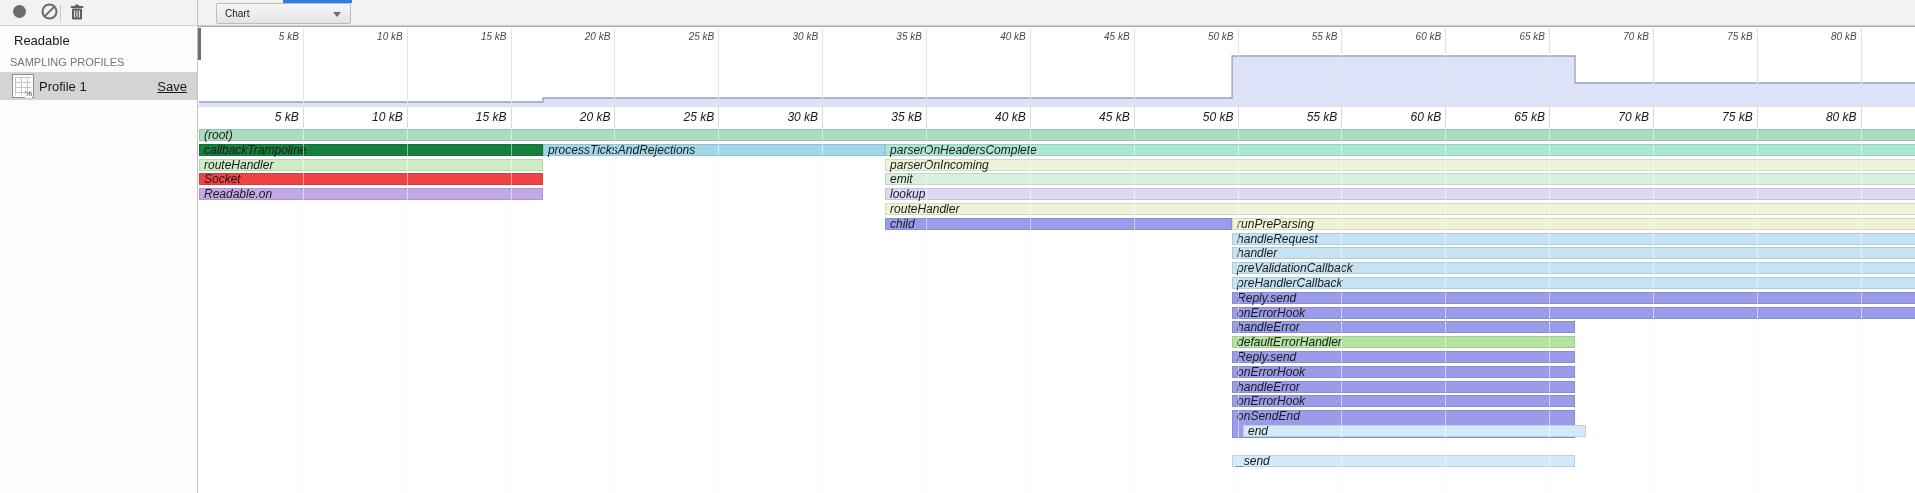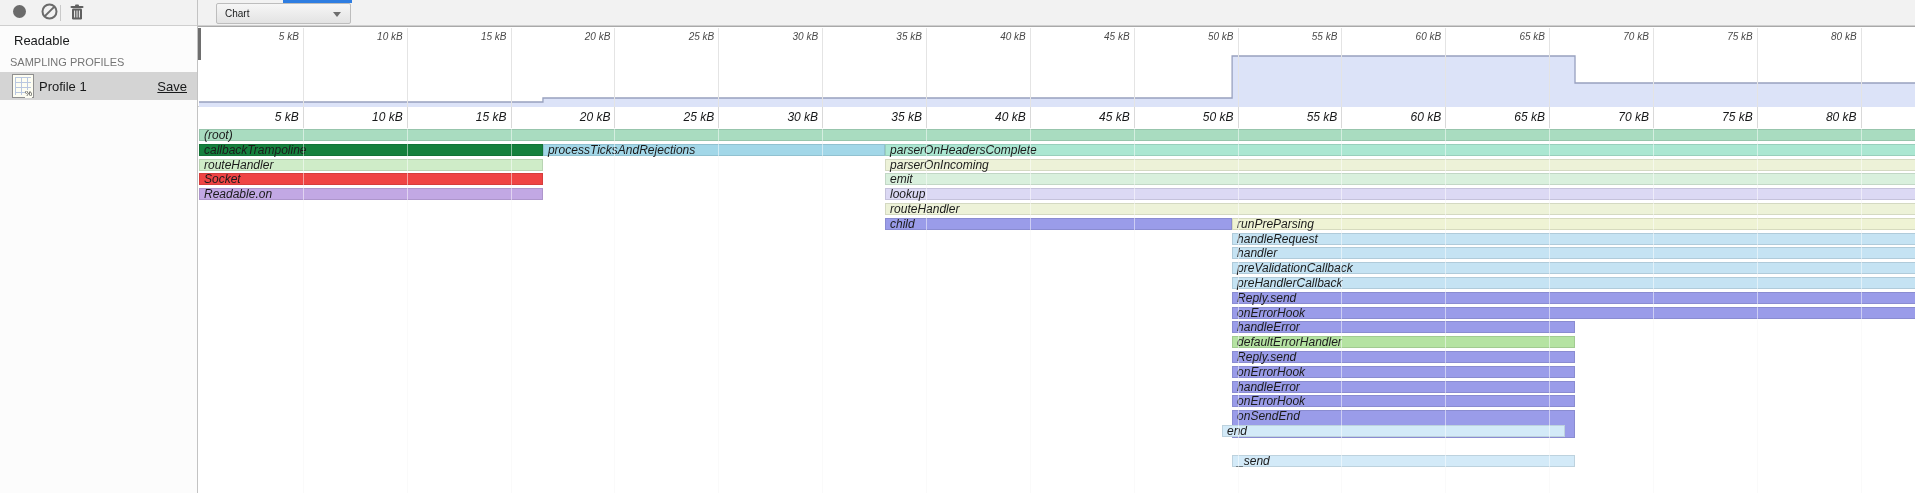--- a/index.html
+++ b/index.html
@@ -246,18 +246,18 @@
         <div class="flame-bar" style="left: 1034.1px; width: 684.579px; top: 149px; height: 12px; background: rgb(197, 227, 243);">preHandlerCallback</div>
         <div class="flame-bar" style="left: 1034.1px; width: 684.579px; top: 163.8px; height: 12px; background: rgb(154, 156, 233);">Reply.send</div>
         <div class="flame-bar" style="left: 1034.1px; width: 684.579px; top: 178.6px; height: 12px; background: rgb(154, 156, 233);">onErrorHook</div>
         <div class="flame-bar" style="left: 1034.1px; width: 342.913px; top: 193.4px; height: 12px; background: rgb(154, 156, 233);">handleError</div>
         <div class="flame-bar" style="left: 1034.1px; width: 342.913px; top: 208.2px; height: 12px; background: rgb(181, 227, 162);">defaultErrorHandler</div>
         <div class="flame-bar" style="left: 1034.1px; width: 342.913px; top: 223px; height: 12px; background: rgb(154, 156, 233);">Reply.send</div>
         <div class="flame-bar" style="left: 1034.1px; width: 342.913px; top: 237.8px; height: 12px; background: rgb(154, 156, 233);">onErrorHook</div>
         <div class="flame-bar" style="left: 1034.1px; width: 342.913px; top: 252.6px; height: 12px; background: rgb(154, 156, 233);">handleError</div>
         <div class="flame-bar" style="left: 1034.1px; width: 342.913px; top: 267.4px; height: 12px; background: rgb(154, 156, 233);">onErrorHook</div>
         <div class="flame-bar" style="left: 1034.1px; width: 342.913px; top: 282.2px; height: 28px; background: rgb(154, 156, 233);">onSendEnd</div>
-        <div class="flame-bar" style="left: 1024px; width: 342.913px; top: 297px; height: 12px; background: rgb(211, 234, 248);">end</div>
+        <div class="flame-bar" style="left: 1045px; width: 342.913px; top: 297px; height: 12px; background: rgb(211, 234, 248);">end</div>
         <div class="flame-bar" style="left: 1034.1px; width: 342.913px; top: 326.6px; height: 12px; background: rgb(211, 234, 248);">_send</div>
       </div>
   </div>
 
 </div>
 
 </body></html>

